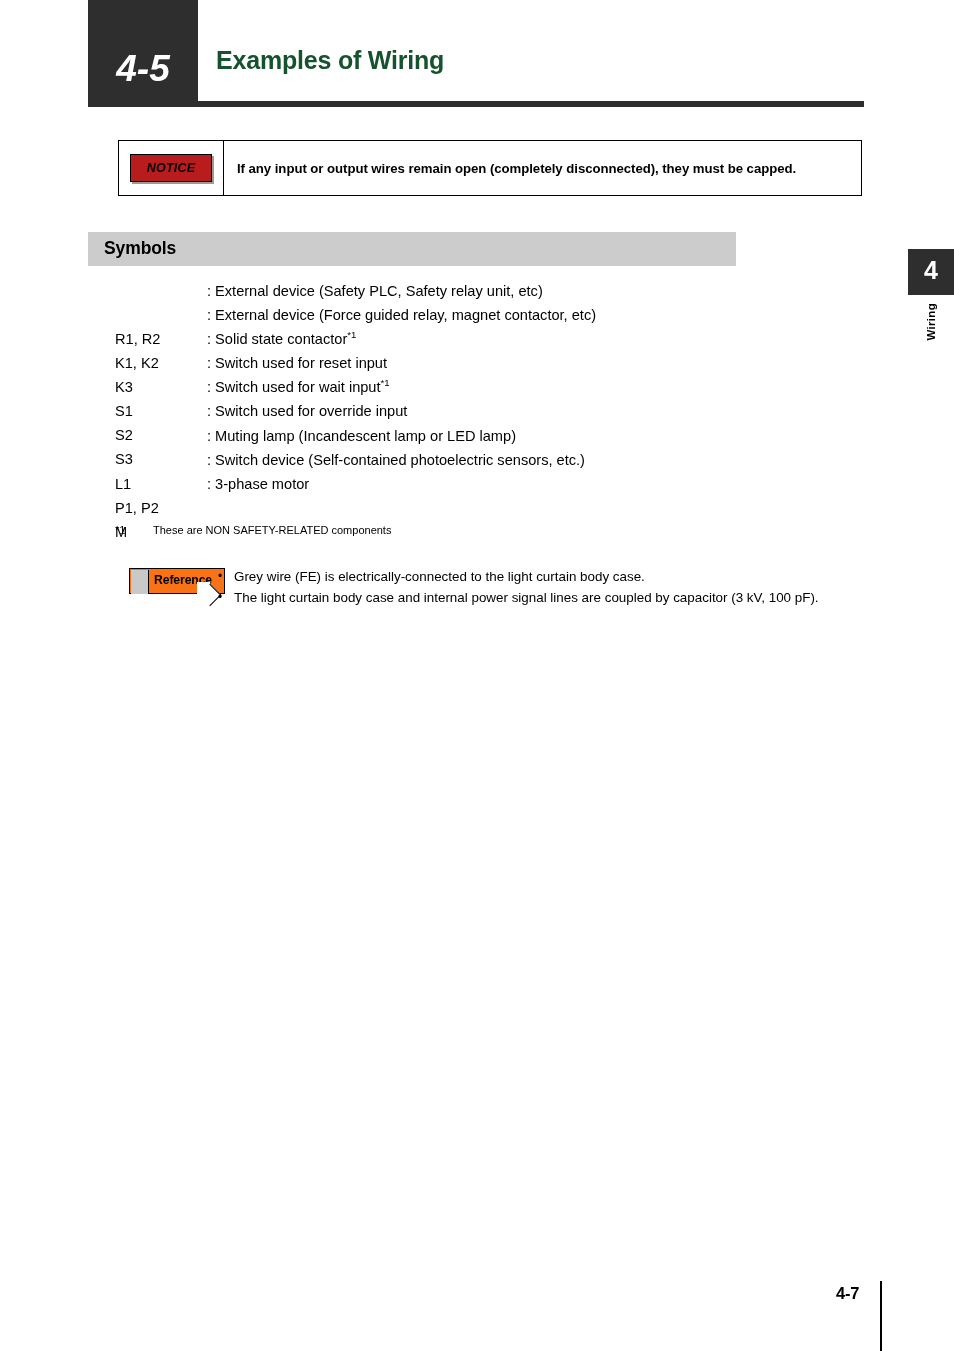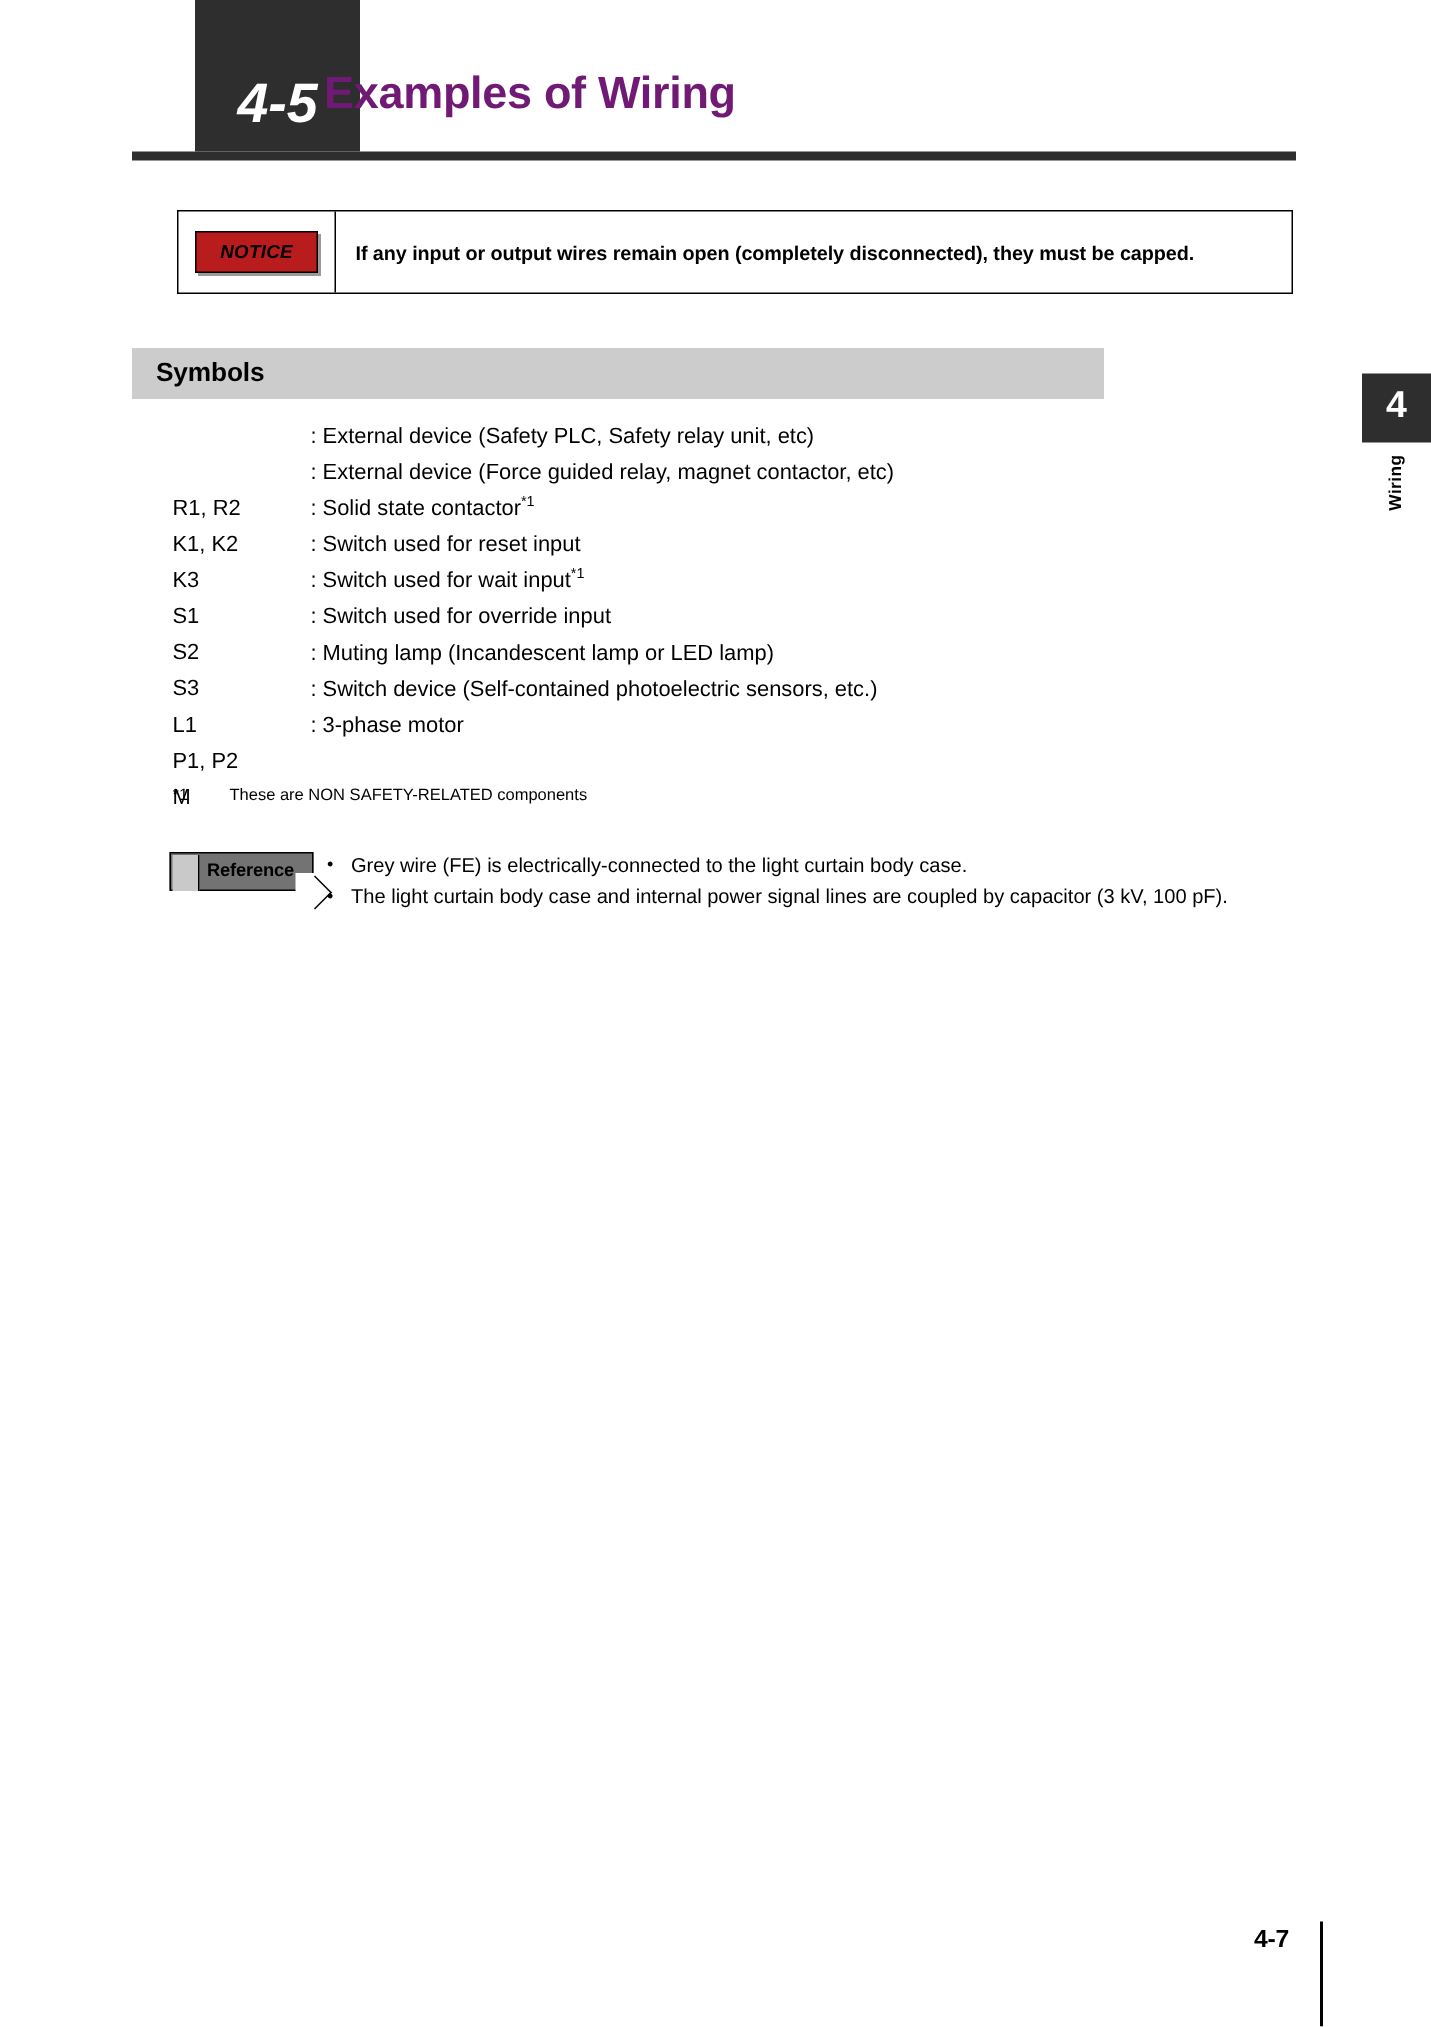--- a/index.html
+++ b/index.html
@@ -24,43 +24,42 @@
     width: 954px;
     height: 112px;
   }
   .chapter-num-box {
     position: absolute;
     left: 88px;
     top: 0;
     width: 110px;
     height: 101px;
     background: #2e2e2e;
-    margin-left: 42px;
   }
   .chapter-num-text {
     position: absolute;
     left: 0;
     right: 0;
     bottom: 14px;
     text-align: center;
     color: #ffffff;
     font-size: 37px;
     font-weight: bold;
     font-style: italic;
     letter-spacing: 0px;
     line-height: 1;
   }
   .page-title {
     position: absolute;
     left: 216px;
     top: 46px;
-    font-size: 30px;
+    font-size: 25px;
     font-weight: bold;
     letter-spacing: -0.2px;
-    color: #701a75;
+    color: #14532d;
   }
   .header-rule {
     position: absolute;
     left: 88px;
     top: 101px;
     width: 776px;
     height: 6px;
     background: #2e2e2e;
   }
 
@@ -190,27 +189,27 @@
   }
   .reference-tag {
     position: absolute;
     left: 0;
     top: 2px;
     width: 96px;
     height: 26px;
   }
   .reference-tag-body {
     position: absolute;
-    left: 0;
+    left: 16px;
     top: 0;
     width: 96px;
     height: 26px;
     border: 1.3px solid #000000;
     box-sizing: border-box;
-    background: #737373;
+    background: #f97316;
   }
   .reference-tag-swatch {
     position: absolute;
     left: 1.3px;
     top: 1.3px;
     width: 18px;
     height: 23.4px;
     background: #c9c9c9;
     border-right: 1.3px solid #000000;
     box-sizing: border-box;

